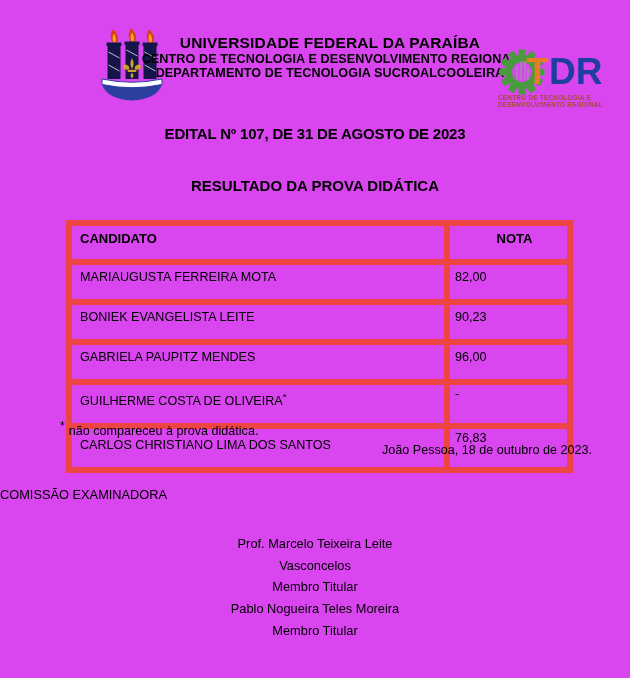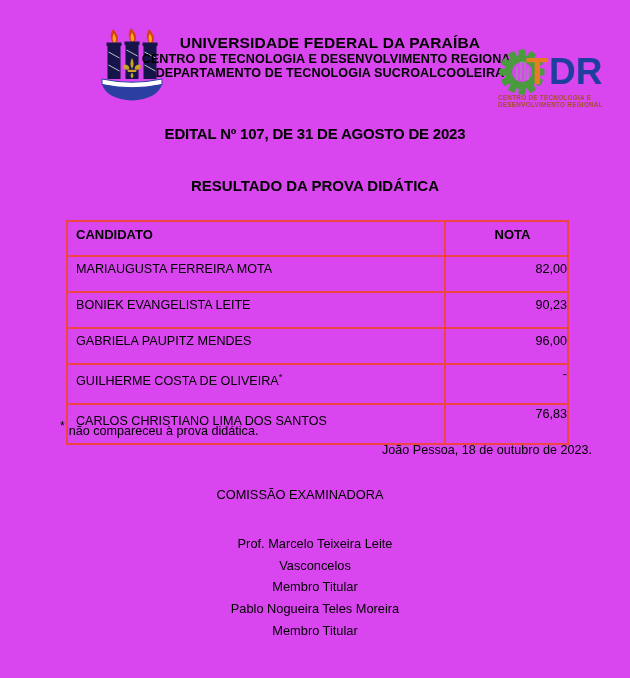--- a/index.html
+++ b/index.html
@@ -33,41 +33,41 @@
     position:absolute; left:0; top:177px; width:630px;
     text-align:center; font-weight:bold; font-size:15px;
   }
 
   
   table.results {
     position:absolute; left:66px; top:220px; width:501px;
     border-collapse: collapse; table-layout: fixed;
   }
   table.results th, table.results td {
-    border:2px solid #ef4444; vertical-align:top;
+    border:6px solid #ef4444; vertical-align:top;
     font-size:12.6px; padding:5px 0 0 8px;
   }
   table.results col.c-name { width:378px; }
   table.results col.c-nota { width:123px; }
   table.results th { font-size:13px; text-align:left; height:28px; font-weight:bold; }
   table.results th.nota-h { text-align:center; padding-left:12px; }
   table.results td { height:29px; }
-  table.results td.nota { text-align:right; padding-left:5px; }
+  table.results td.nota { text-align:left; padding-left:5px; }
   table.results tr.low td.name { padding-top:9px; }
   table.results tr.low td.nota { padding-top:2px; }
   table.results sup { font-size:9.5px; line-height:0; }
 
   
   .footnote { position:absolute; left:60px; top:419px; font-size:12.6px; }
   .footnote sup { font-size:12px; }
   .footnote .fn-text { margin-left:4px; }
   .dateline { position:absolute; right:38px; top:443px; font-size:12.6px; }
   .commission-heading {
     position:absolute; left:0; top:487px; width:600px;
-    text-align:center; font-size:12.8px;
+    text-align:left; font-size:12.8px;
   }
   .commission {
     position:absolute; left:0; top:533px; width:630px;
     text-align:center; font-size:12.8px; line-height:21.7px;
   }
 </style>
 </head>
 <body>
 
 <div class="page">

